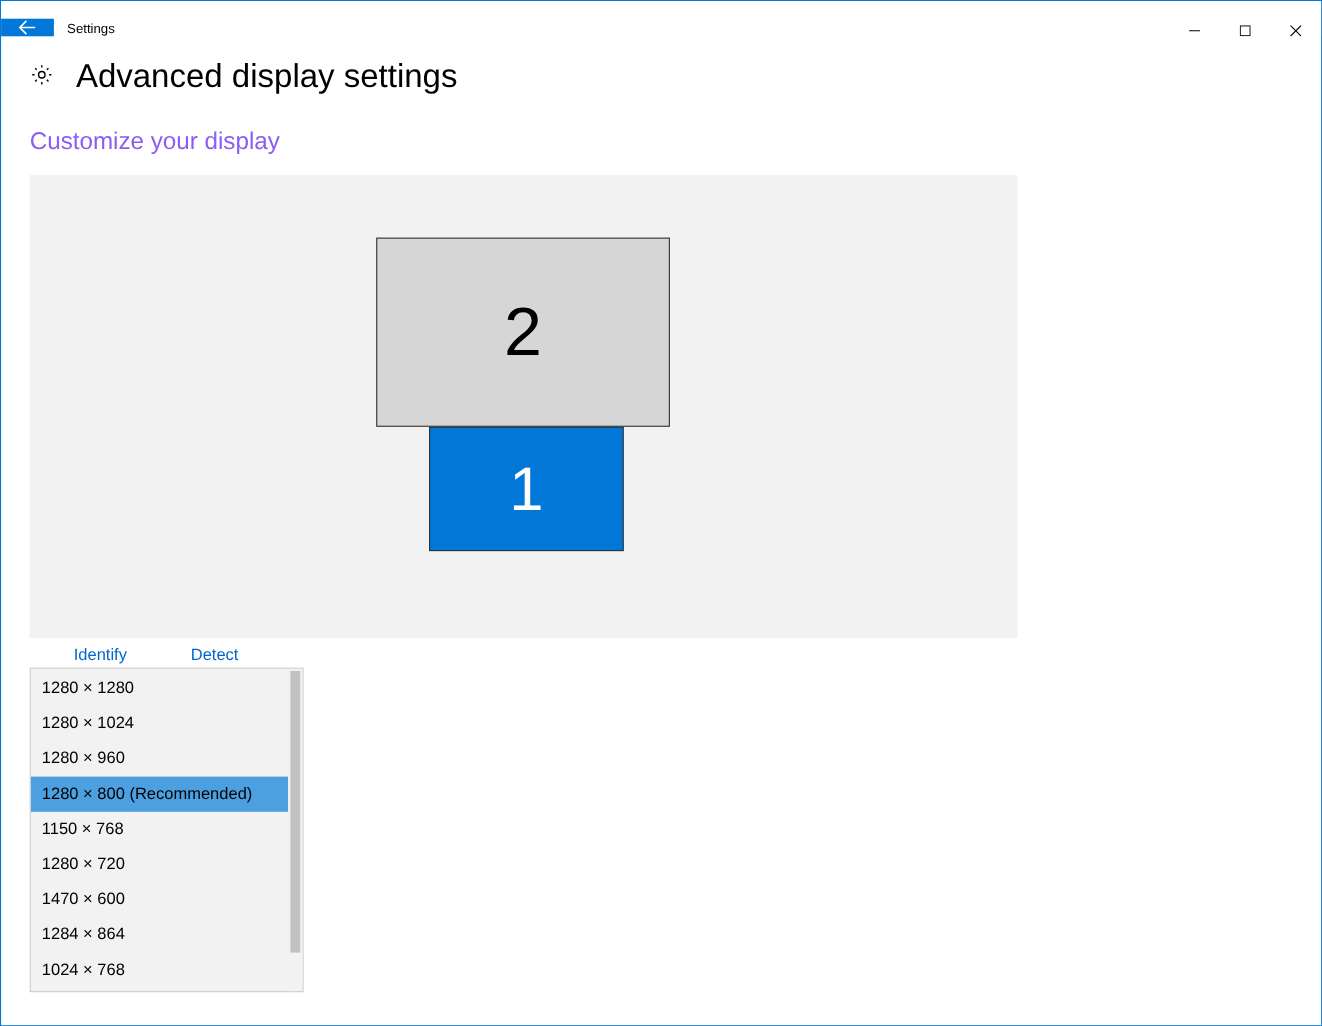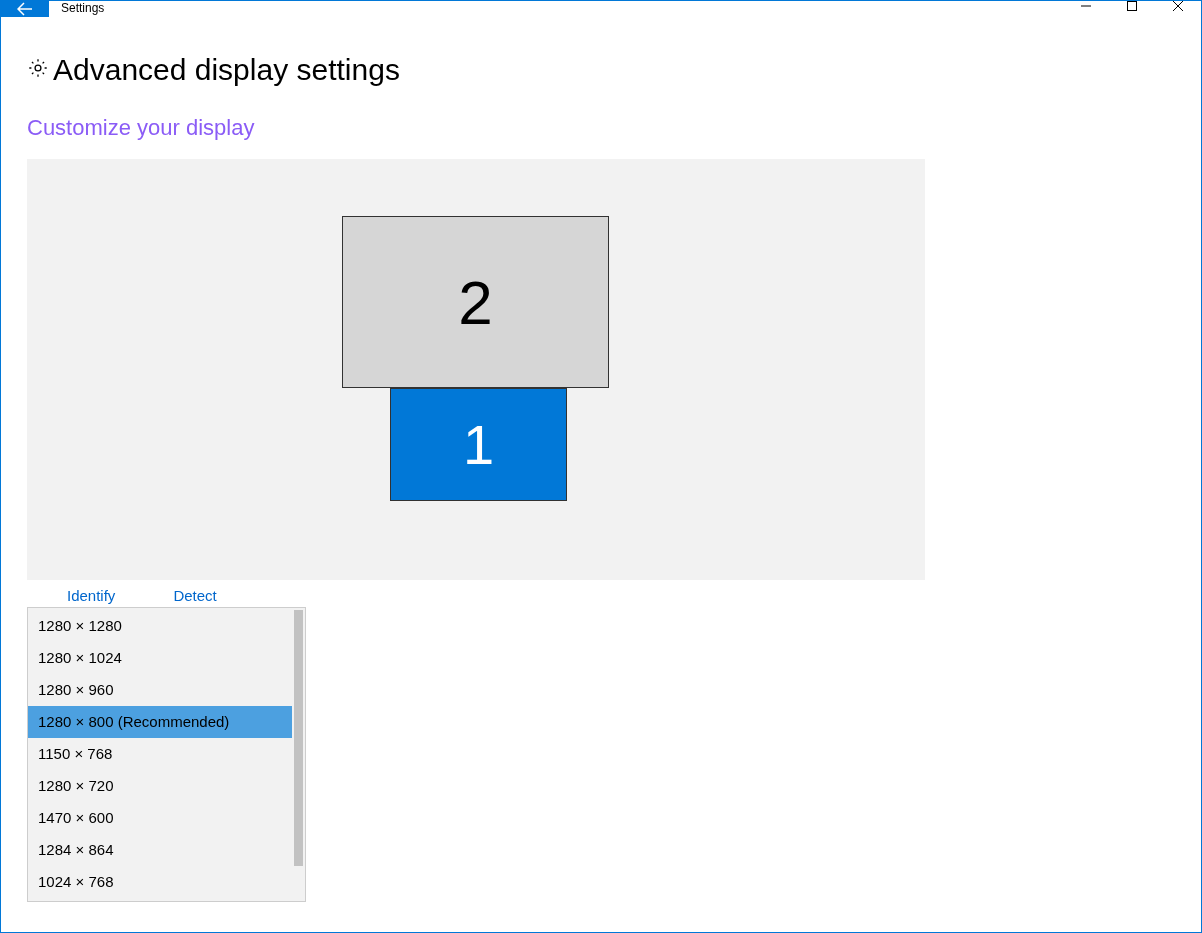--- a/index.html
+++ b/index.html
@@ -23,21 +23,21 @@
     background: #fff;
     position: relative;
     display: flex;
     flex-direction: column;
   }
 
   
   .titlebar {
     height: 32px;
     display: flex;
-    align-items: flex-start;
+    align-items: flex-end;
     background: #fff;
     flex: 0 0 auto;
   }
   .back-button {
     width: 48px;
     background: #0178d7;
     display: flex;
     align-items: center;
     justify-content: center;
     color: #fff;
@@ -68,21 +68,21 @@
 
   
   .content {
     padding: 20px 26px 0 26px;
     flex: 1 1 auto;
     overflow: hidden;
   }
   .page-header {
     display: flex;
     align-items: center;
-    gap: 4px;
+    gap: 20px;
     margin-bottom: 28px;
   }
   .gear-icon svg { width: 22px; height: 22px; }
   .page-title {
     font-size: 30px;
     font-weight: 300;
     color: #000;
   }
   .section-title {
     font-size: 22px;
@@ -133,21 +133,21 @@
   }
   .link-row a {
     color: #0066cc;
     text-decoration: none;
     cursor: pointer;
     margin-left: 40px;
   }
 
   .resolution-dropdown {
     margin-top: 3px;
-    width: 279px;
+    width: 249px;
     height: 295px;
     border: 1px solid #cdcdcd;
     background: #f2f2f2;
     position: relative;
     display: flex;
   }
   .dropdown-list {
     flex: 1 1 auto;
     overflow: hidden;
     padding: 2px 0;

